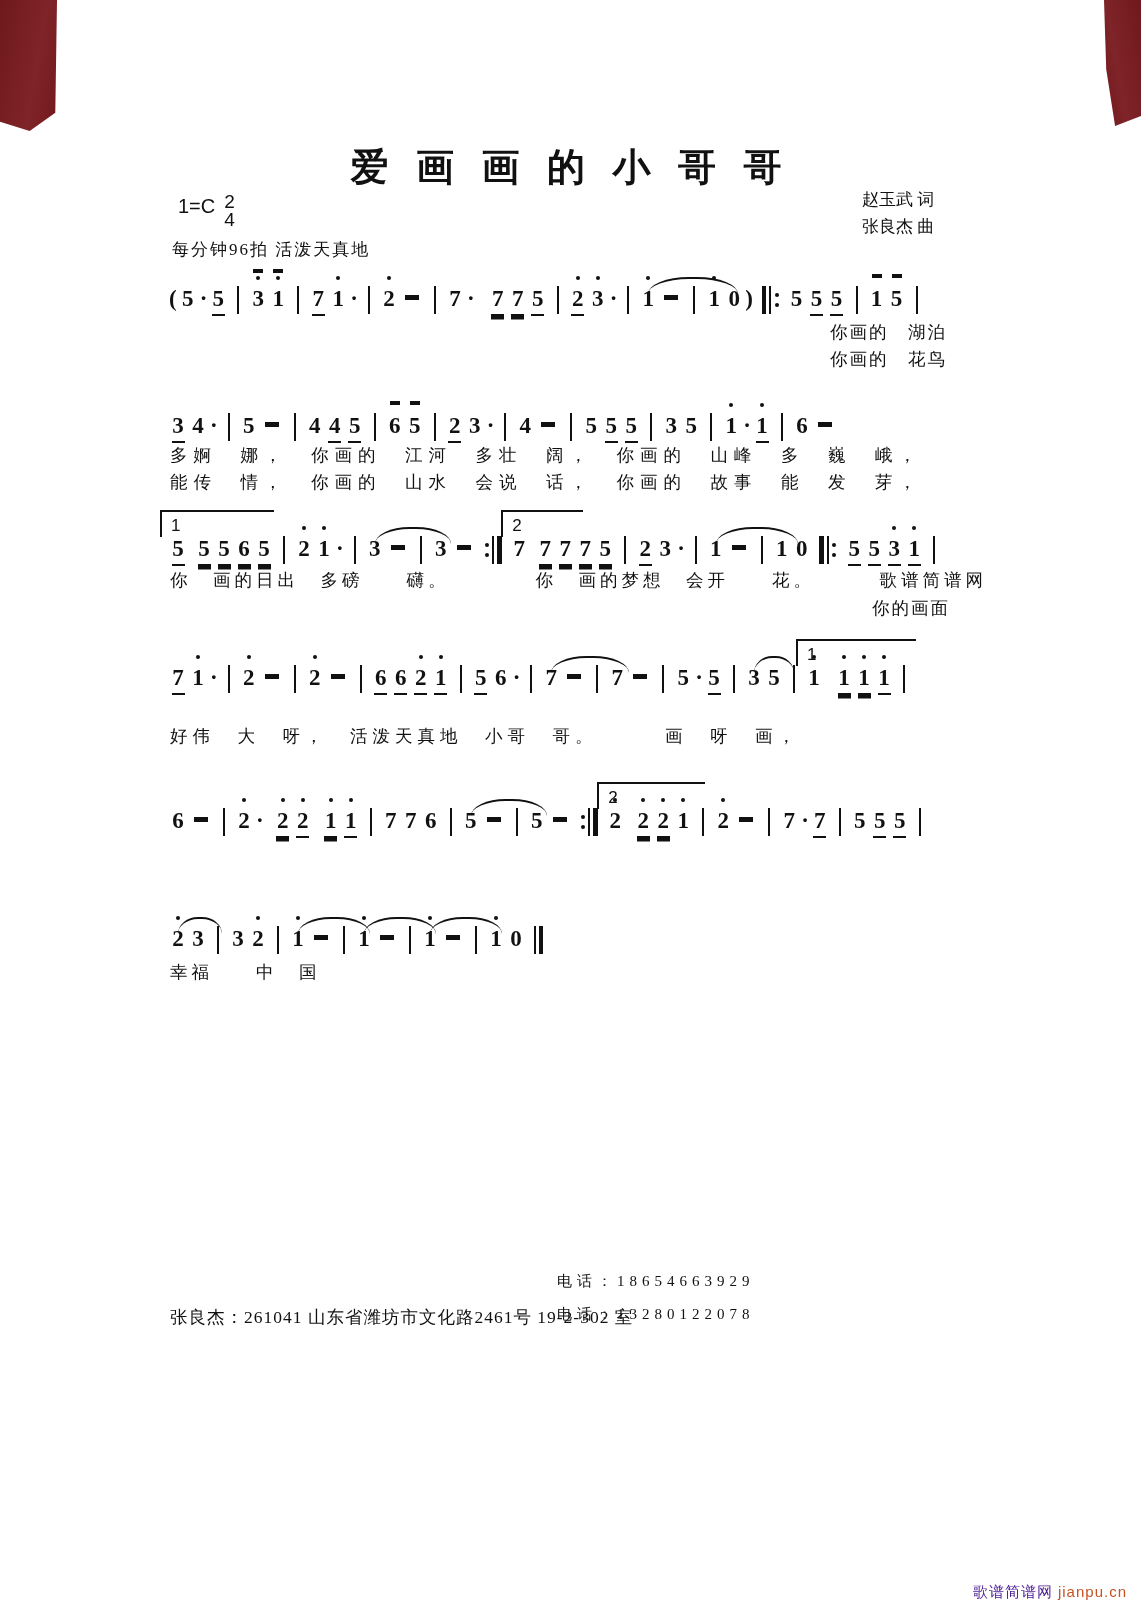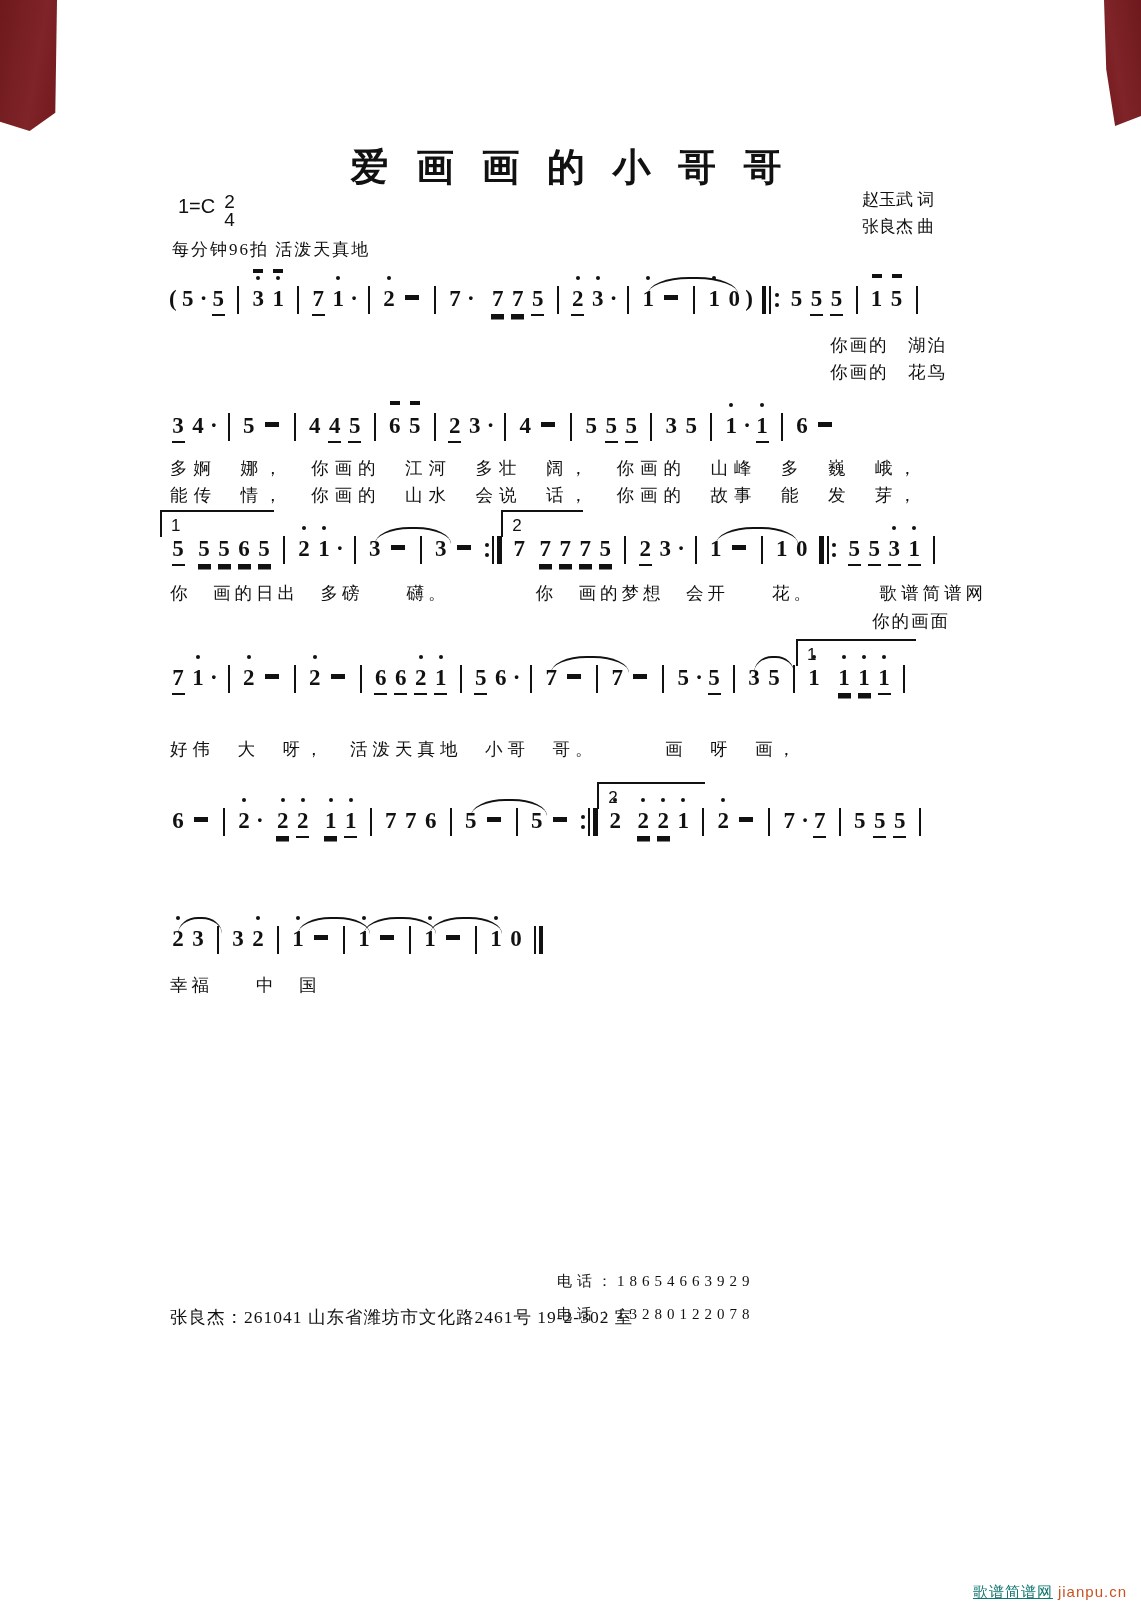--- a/index.html
+++ b/index.html
@@ -53,40 +53,40 @@
   .slur{display:inline-block;width:0;position:relative;}
   .slur i{position:absolute;display:block;height:15px;border-top:2.6px solid #111;
           border-radius:50% 50% 0 0/110% 110% 0 0;top:-29px;left:-10px;}
   .volta{display:inline-block;width:0;position:relative;}
   .volta i{position:absolute;display:block;border-left:2px solid #111;border-top:2px solid #111;
            height:25px;top:-46px;left:-8px;}
   .volta b{position:absolute;top:-45px;left:3px;font-weight:normal;font-size:17px;
            font-family:"Liberation Sans","DejaVu Sans",sans-serif;}
 
   
-  .lyr{position:absolute;font-size:17.5px;white-space:pre;font-weight:normal;color:#111;margin-top:13px;}
+  .lyr{position:absolute;font-size:17.5px;white-space:pre;font-weight:normal;color:#111;}
   .ly1a{top:320px;left:830px;letter-spacing:2px}
   .ly1b{top:347px;left:830px;letter-spacing:2px}
   .ly2a{top:443px;left:170px;letter-spacing:6px}
   .ly2b{top:470px;left:170px;letter-spacing:6px}
   .ly3a{top:568px;left:170px;letter-spacing:4px}
   .ly3b{top:596px;left:872px;letter-spacing:2px}
   .ly4a{top:697px;left:170px;letter-spacing:5px}
   .ly4b{top:724px;left:170px;letter-spacing:5px}
   .ly5a{top:840px;left:170px;letter-spacing:4px}
   .ly6a{top:960px;left:170px;letter-spacing:4px}
 
   
   .frow{position:absolute;left:170px;font-size:17.5px;letter-spacing:1px;white-space:pre;}
   .f1{top:1272px}.f2{top:1305px}
   .fphone{position:absolute;left:557px;top:1272px;font-size:15px;letter-spacing:5px;white-space:pre;}
   .fphone2{top:1305px;}
 
   .wm{position:absolute;top:1583px;right:14px;font-size:15px;letter-spacing:1px;}
-  .wm .site{color:#0f766e;text-decoration:underline;}
+  .wm .site{color:#4c1d95;}
   .wm .dom{color:#c75322;margin-left:5px;font-family:"Liberation Sans","DejaVu Sans",sans-serif;}
 </style>
 </head>
 <body>
 
 <div class="page">
 
   <div class="cornL"></div>
   <div class="cornR"></div>
 

